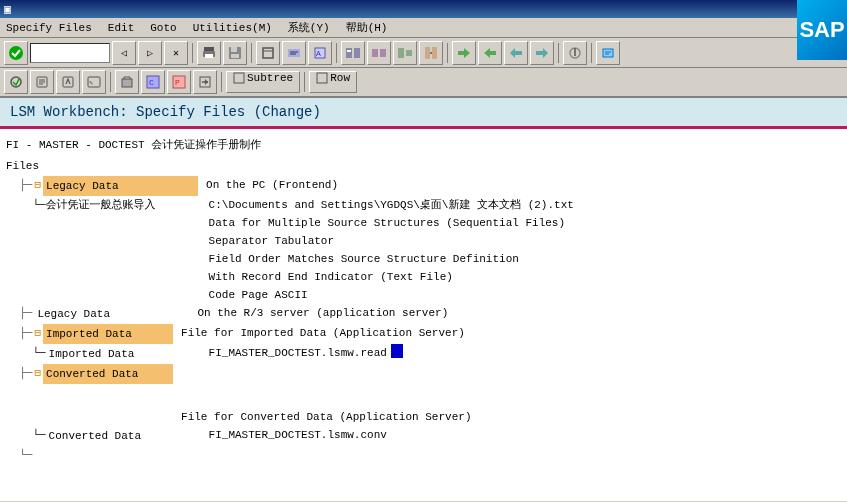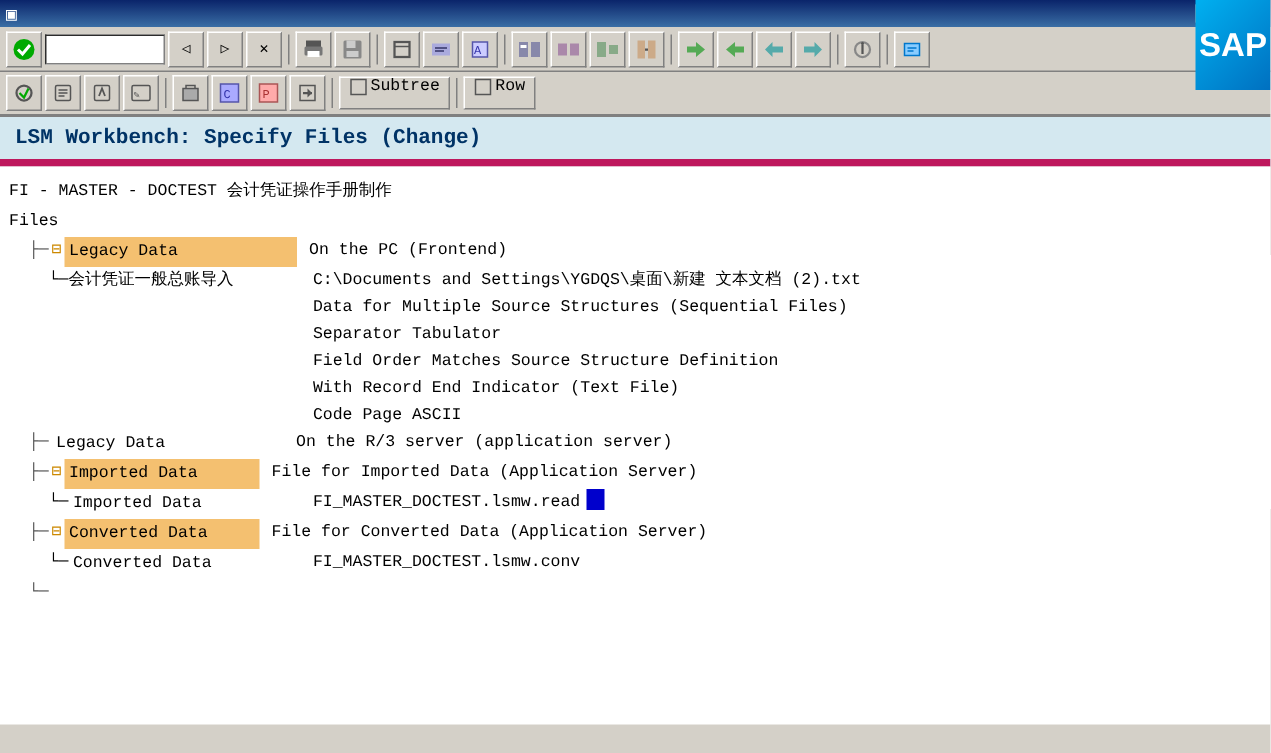--- a/index.html
+++ b/index.html
@@ -134,23 +134,23 @@
       cursor: pointer;
       display: flex;
       align-items: flex-start;
     }
 
     
     .page-title {
       background: #d4e8f0;
       padding: 6px 10px;
       font-size: 14px;
-      font-weight: bold;
+      font-weight: normal;
       color: #003366;
-      border-bottom: 5px solid #be185d;
+      border-bottom: 3px solid #be185d;
     }
 
     
     .content {
       background: white;
       padding: 8px 6px;
       height: calc(502px - 18px - 20px - 30px - 30px - 32px);
       overflow-y: auto;
       position: relative;
     }
@@ -223,20 +223,28 @@
       <div class="title-btn">_</div>
       <div class="title-btn">□</div>
       <div class="title-btn">✕</div>
     </div>
   </div>
 
   <div class="sap-logo">
     <span>SAP</span>
   </div>
 
+  <div class="menu-bar">
+    <span class="menu-item">Specify Files</span>
+    <span class="menu-item">Edit</span>
+    <span class="menu-item">Goto</span>
+    <span class="menu-item">Utilities(M)</span>
+    <span class="menu-item">系统(Y)</span>
+    <span class="menu-item">帮助(H)</span>
+  </div>
 
   <div class="toolbar1">
 
     <div class="tb-btn" title="Check">
       <svg width="16" height="16" viewBox="0 0 16 16">
           <circle cx="8" cy="8" r="7" fill="#00aa00"></circle>
           <polyline points="4,8 7,11 12,5" stroke="white" stroke-width="2" fill="none"></polyline>
         </svg>
     </div>
     <div class="tb-input"></div>
@@ -471,21 +479,21 @@
         <span class="tree-node-label" style="min-width:155px; padding:1px 3px;">Imported Data</span>
         <span class="tree-node-value" style="margin-left:8px;">FI_MASTER_DOCTEST.lsmw.read</span>
         <span class="blue-indicator"></span>
       </div>
 
       <div class="tree-row">
         <span class="tree-indent">  </span>
         <span style="color:#555; margin-right:2px;">├─</span>
         <span style="color:#c80; margin-right:2px;">⊟</span>
         <span class="tree-node-label highlight" style="background:#f4c070; padding:1px 3px; min-width:130px; display:inline-block;">Converted Data</span>
-        <span class="tree-node-value" style="margin-left:8px;">File for Converted Data (Application Server)</span>
+        <span class="tree-node-value" style="margin-left:8px;margin-top:44px;">File for Converted Data (Application Server)</span>
       </div>
 
       <div class="tree-row">
         <span class="tree-indent" style="white-space:pre;">    └─</span>
         <span class="tree-node-label" style="min-width:155px; padding:1px 3px;">Converted Data</span>
         <span class="tree-node-value" style="margin-left:8px;">FI_MASTER_DOCTEST.lsmw.conv</span>
       </div>
 
       <div class="tree-row">
         <span class="tree-indent">  </span>

